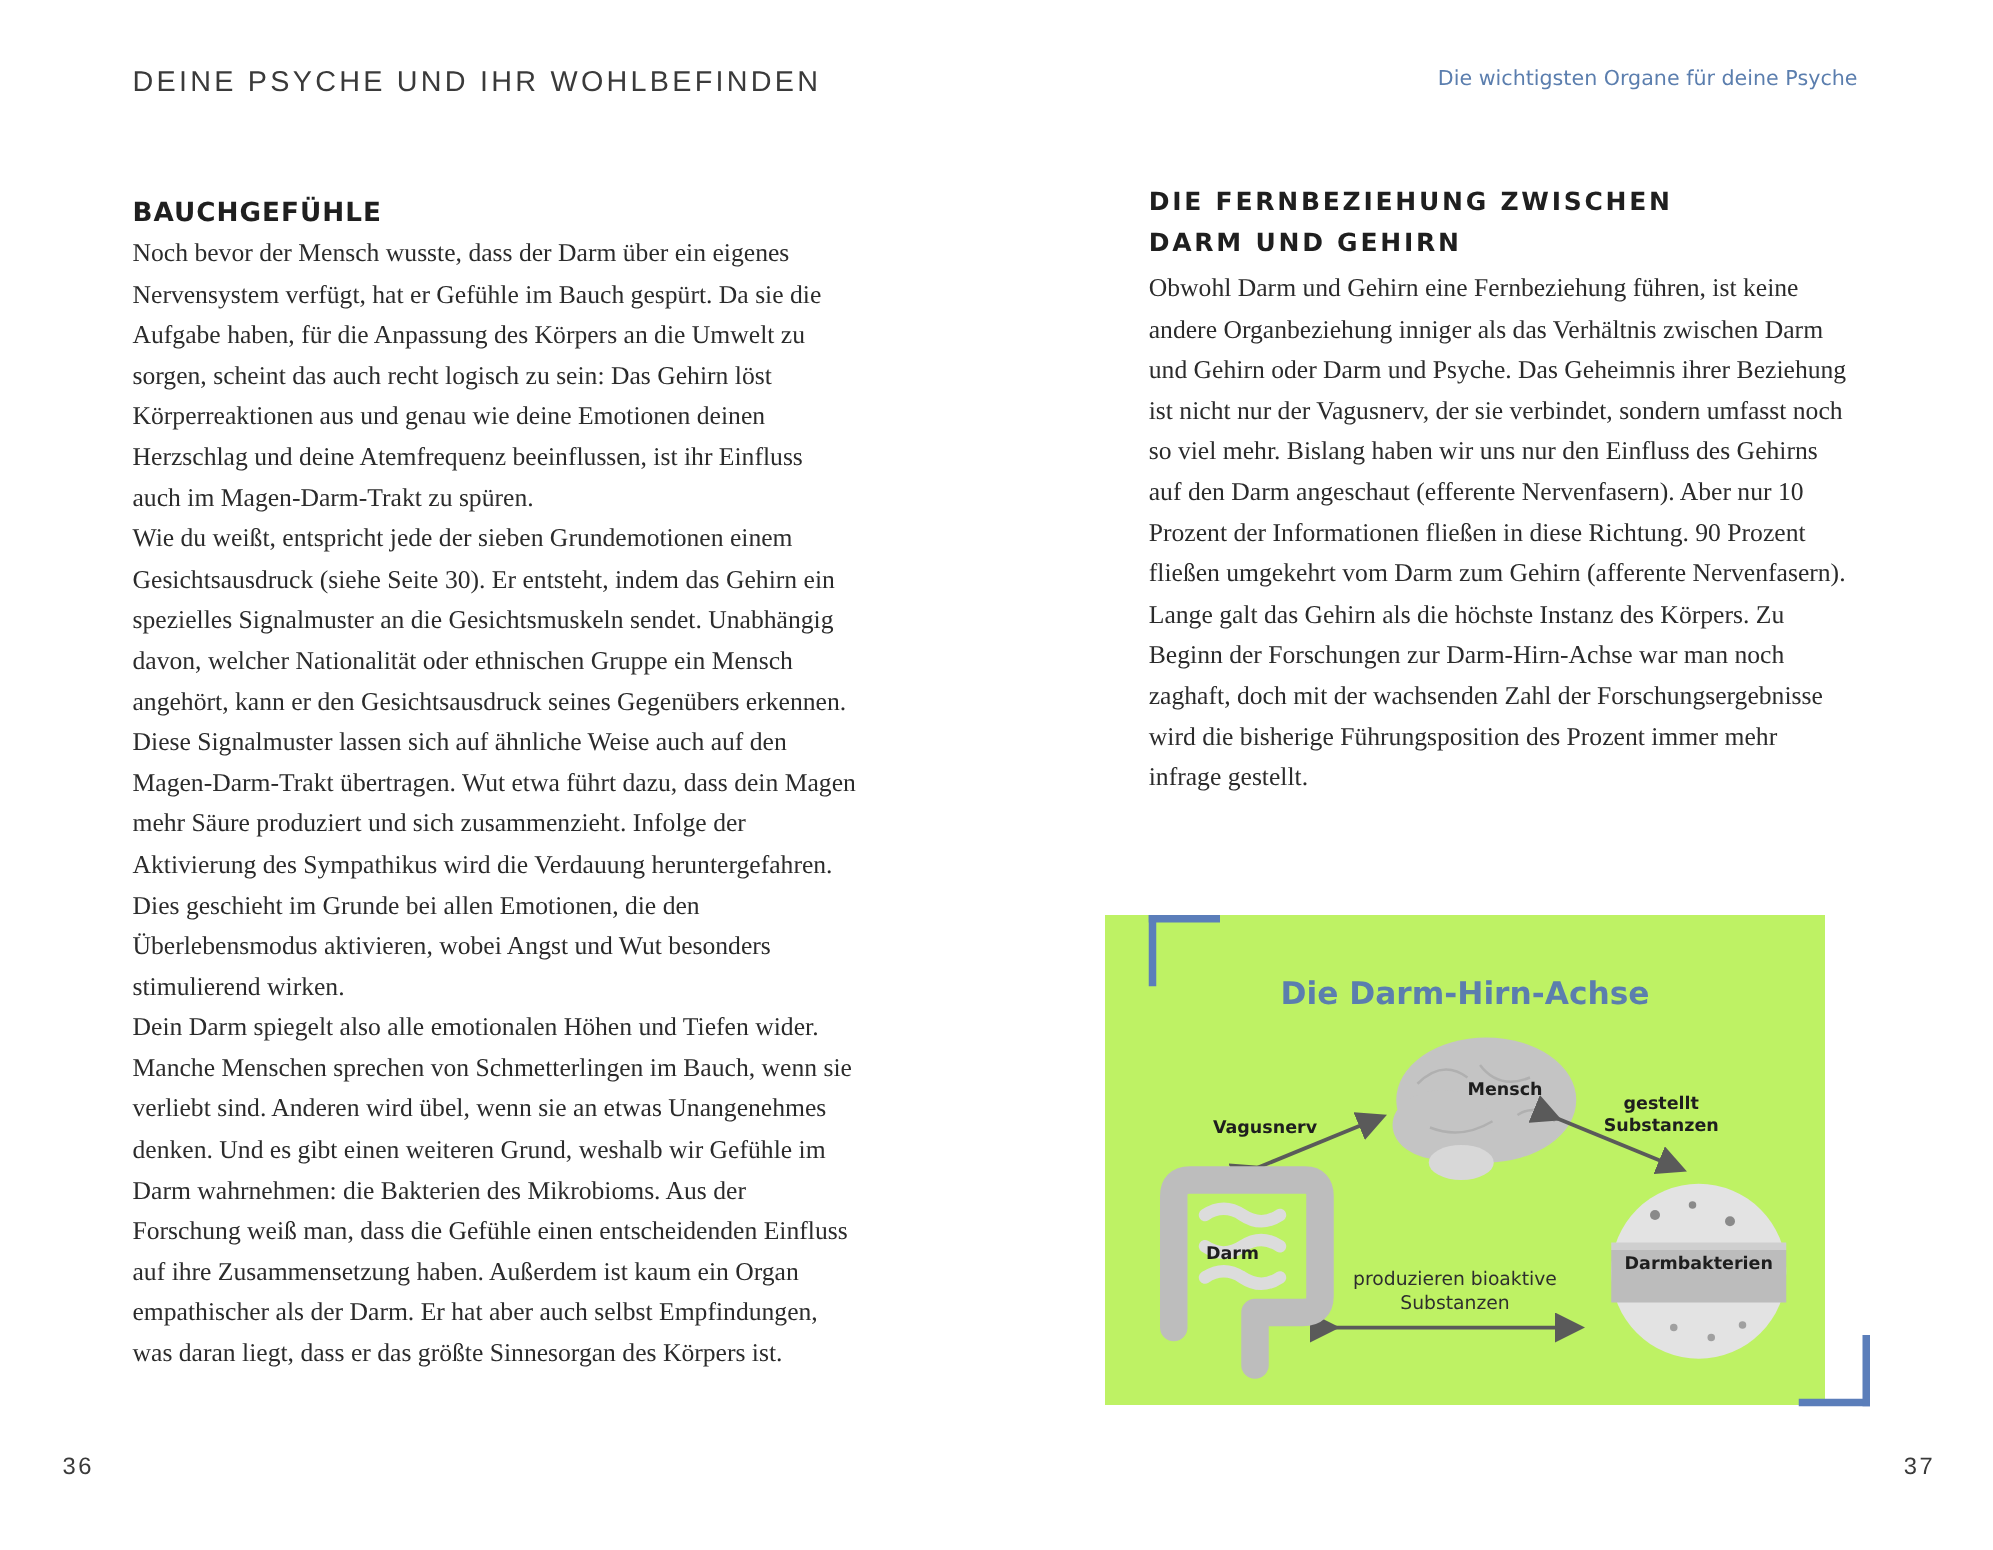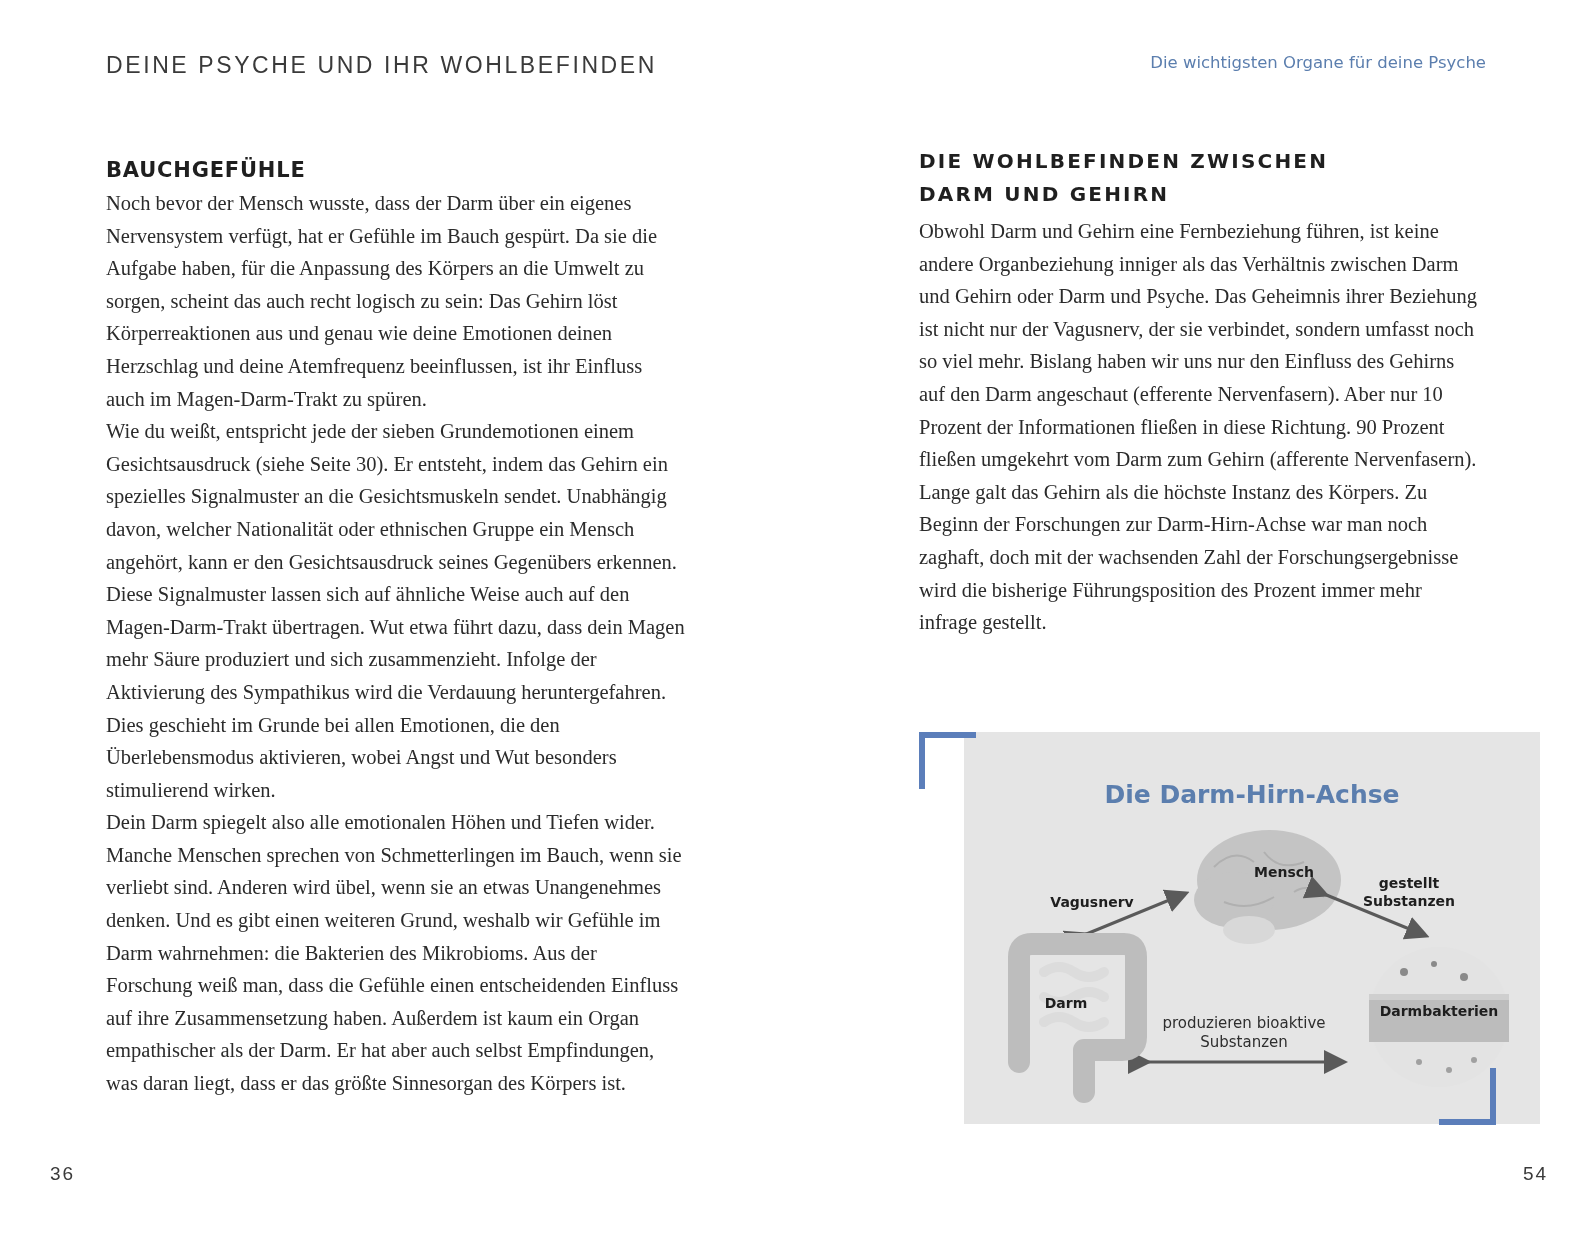--- a/index.html
+++ b/index.html
@@ -30,22 +30,22 @@
   }
   .page-number {
     position: absolute; top: 1163px; font-family: "Liberation Sans", sans-serif;
     font-size: 19px; letter-spacing: 2px; color: #3a3a3a; text-align: right;
   }
   .pn-left { left: 50px; }
   .pn-right { left: 1523px; }
 
   
   .figure {
-    position: absolute; left: 964px; top: 732px; width: 576px; height: 392px;
-    background: #e5e5e5;
+    position: absolute; left: 884px; top: 732px; width: 576px; height: 392px;
+    background: #bef264;
   }
   .corner-tl { position: absolute; left: 919px; top: 732px; width: 57px; height: 57px;
     border-left: 6px solid #5b7eba; border-top: 6px solid #5b7eba; box-sizing: border-box; }
   .corner-br { position: absolute; left: 1439px; top: 1068px; width: 57px; height: 57px;
     border-right: 6px solid #5b7eba; border-bottom: 6px solid #5b7eba; box-sizing: border-box; }
   .fig-title {
     position: absolute; left: 0; width: 100%; top: 48px; text-align: center;
     font-family: "DejaVu Sans", sans-serif; font-size: 25px; color: #5b7eae; font-weight: bold;
   }
   .fig-label {
@@ -65,21 +65,21 @@
 <div class="running-head-right">Die wichtigsten Organe für deine Psyche</div>
 
 <div class="col col-left">
   <h3 class="section-heading">BAUCHGEFÜHLE</h3>
   <p class="para">Noch bevor der Mensch wusste, dass der Darm über ein eigenes Nervensystem verfügt, hat er Gefühle im Bauch gespürt. Da sie die Aufgabe haben, für die Anpassung des Körpers an die Umwelt zu sorgen, scheint das auch recht logisch zu sein: Das Gehirn löst Körperreaktionen aus und genau wie deine Emotionen deinen Herzschlag und deine Atemfrequenz beeinflussen, ist ihr Einfluss auch im Magen-Darm-Trakt zu spüren.</p>
   <p class="para">Wie du weißt, entspricht jede der sieben Grundemotionen einem Gesichtsausdruck (siehe Seite 30). Er entsteht, indem das Gehirn ein spezielles Signalmuster an die Gesichtsmuskeln sendet. Unabhängig davon, welcher Nationalität oder ethnischen Gruppe ein Mensch angehört, kann er den Gesichtsausdruck seines Gegenübers erkennen. Diese Signalmuster lassen sich auf ähnliche Weise auch auf den Magen-Darm-Trakt übertragen. Wut etwa führt dazu, dass dein Magen mehr Säure produziert und sich zusammenzieht. Infolge der Aktivierung des Sympathikus wird die Verdauung heruntergefahren. Dies geschieht im Grunde bei allen Emotionen, die den Überlebensmodus aktivieren, wobei Angst und Wut besonders stimulierend wirken.</p>
   <p class="para">Dein Darm spiegelt also alle emotionalen Höhen und Tiefen wider. Manche Menschen sprechen von Schmetterlingen im Bauch, wenn sie verliebt sind. Anderen wird übel, wenn sie an etwas Unangenehmes denken. Und es gibt einen weiteren Grund, weshalb wir Gefühle im Darm wahrnehmen: die Bakterien des Mikrobioms. Aus der Forschung weiß man, dass die Gefühle einen entscheidenden Einfluss auf ihre Zusammensetzung haben. Außerdem ist kaum ein Organ empathischer als der Darm. Er hat aber auch selbst Empfindungen, was daran liegt, dass er das größte Sinnesorgan des Körpers ist.</p>
 </div>
 
 <div class="col col-right" style="width:560px;">
-  <h2 class="big-heading">DIE WOHLBEFINDEN ZWISCHEN</h2>
+  <h2 class="big-heading">DIE FERNBEZIEHUNG ZWISCHEN</h2>
   <h2 class="big-heading" style="margin-bottom:4px;">DARM UND GEHIRN</h2>
   <p class="para">Obwohl Darm und Gehirn eine Fernbeziehung führen, ist keine andere Organbeziehung inniger als das Verhältnis zwischen Darm und Gehirn oder Darm und Psyche. Das Geheimnis ihrer Beziehung ist nicht nur der Vagusnerv, der sie verbindet, sondern umfasst noch so viel mehr. Bislang haben wir uns nur den Einfluss des Gehirns auf den Darm angeschaut (efferente Nervenfasern). Aber nur 10 Prozent der Informationen fließen in diese Richtung. 90 Prozent fließen umgekehrt vom Darm zum Gehirn (afferente Nervenfasern).</p>
   <p class="para">Lange galt das Gehirn als die höchste Instanz des Körpers. Zu Beginn der Forschungen zur Darm-Hirn-Achse war man noch zaghaft, doch mit der wachsenden Zahl der Forschungsergebnisse wird die bisherige Führungsposition des Prozent immer mehr infrage gestellt.</p>
 </div>
 
 <div class="figure">
   <svg class="fig-svg" width="576" height="392" viewBox="0 0 576 392">
     <defs>
       <marker id="ah" markerWidth="8" markerHeight="8" refX="6" refY="4" orient="auto" markerUnits="strokeWidth">
         <path d="M0,0 L8,4 L0,8 z" fill="#5a5a5a"></path>
@@ -121,13 +121,13 @@
   <div class="fig-label" style="left:395px; top:160px; width:100px;">Substanzen</div>
   <div class="fig-label" style="left:72px; top:262px; width:60px;">Darm</div>
   <div class="fig-label" style="left:400px; top:270px; width:150px;">Darmbakterien</div>
   <div class="fig-caption" style="left:180px; top:282px; width:200px;">produzieren bioaktive</div>
   <div class="fig-caption" style="left:180px; top:301px; width:200px;">Substanzen</div>
 </div>
 <div class="corner-tl"></div>
 <div class="corner-br"></div>
 
 <div class="page-number pn-left">36</div>
-<div class="page-number pn-right">54</div>
+<div class="page-number pn-right">37</div>
 
 </body></html>

